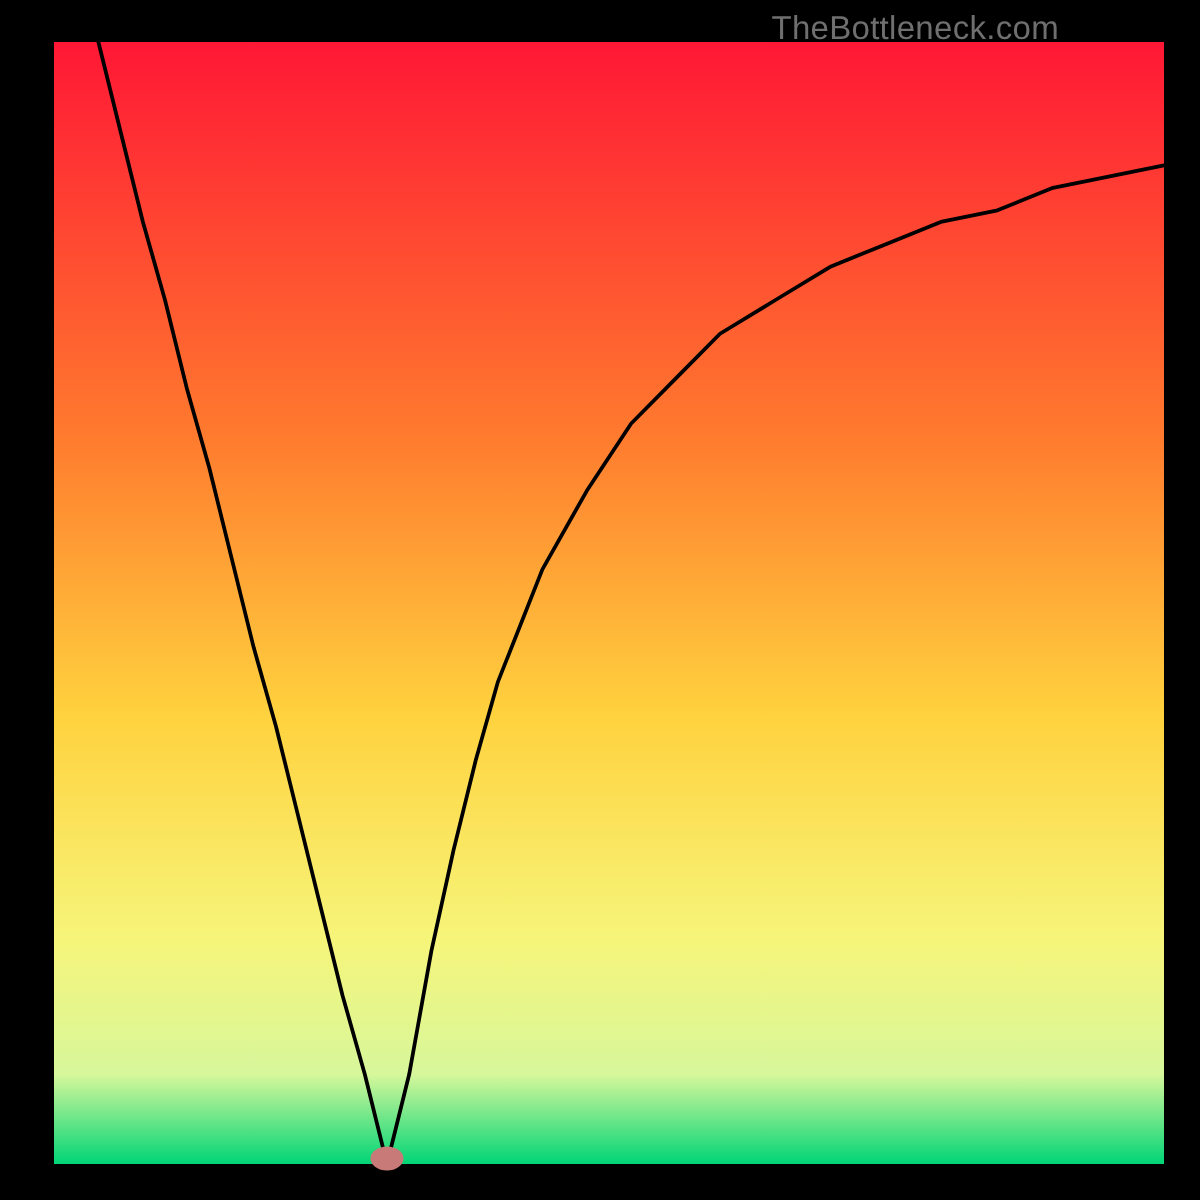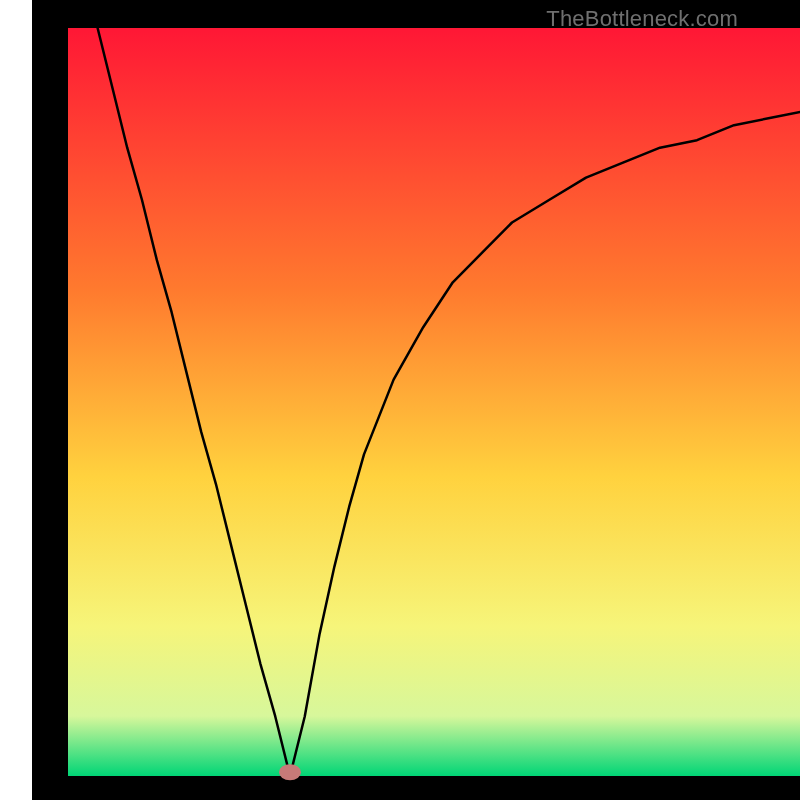--- a/index.html
+++ b/index.html
@@ -5,21 +5,20 @@
   body {
     margin: 0;
     padding: 0;
     background: #fff;
     font-family: Arial, Helvetica, sans-serif;
   }
   .wrap {
     width: 724px;
     height: 800px;
     position: relative;
-    padding-left: 32px;
   }
   .chart-svg {
     display: block;
   }
   .watermark {
     position: absolute;
     top: 6px;
     right: 18px;
     color: #6f6f6f;
     font-size: 22px;

